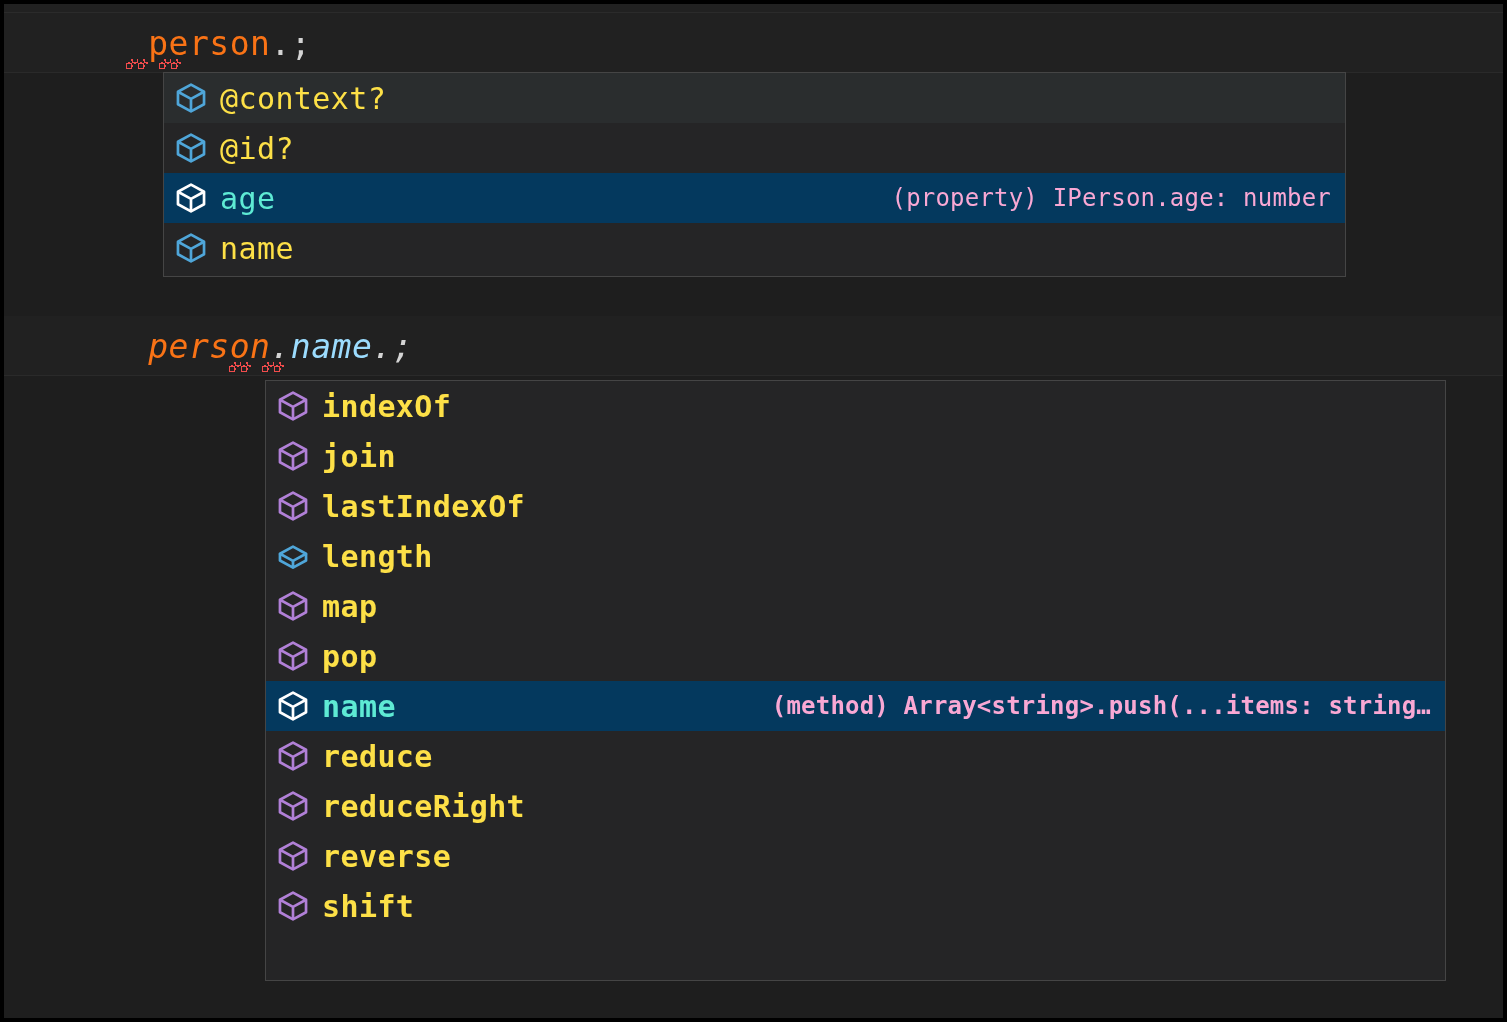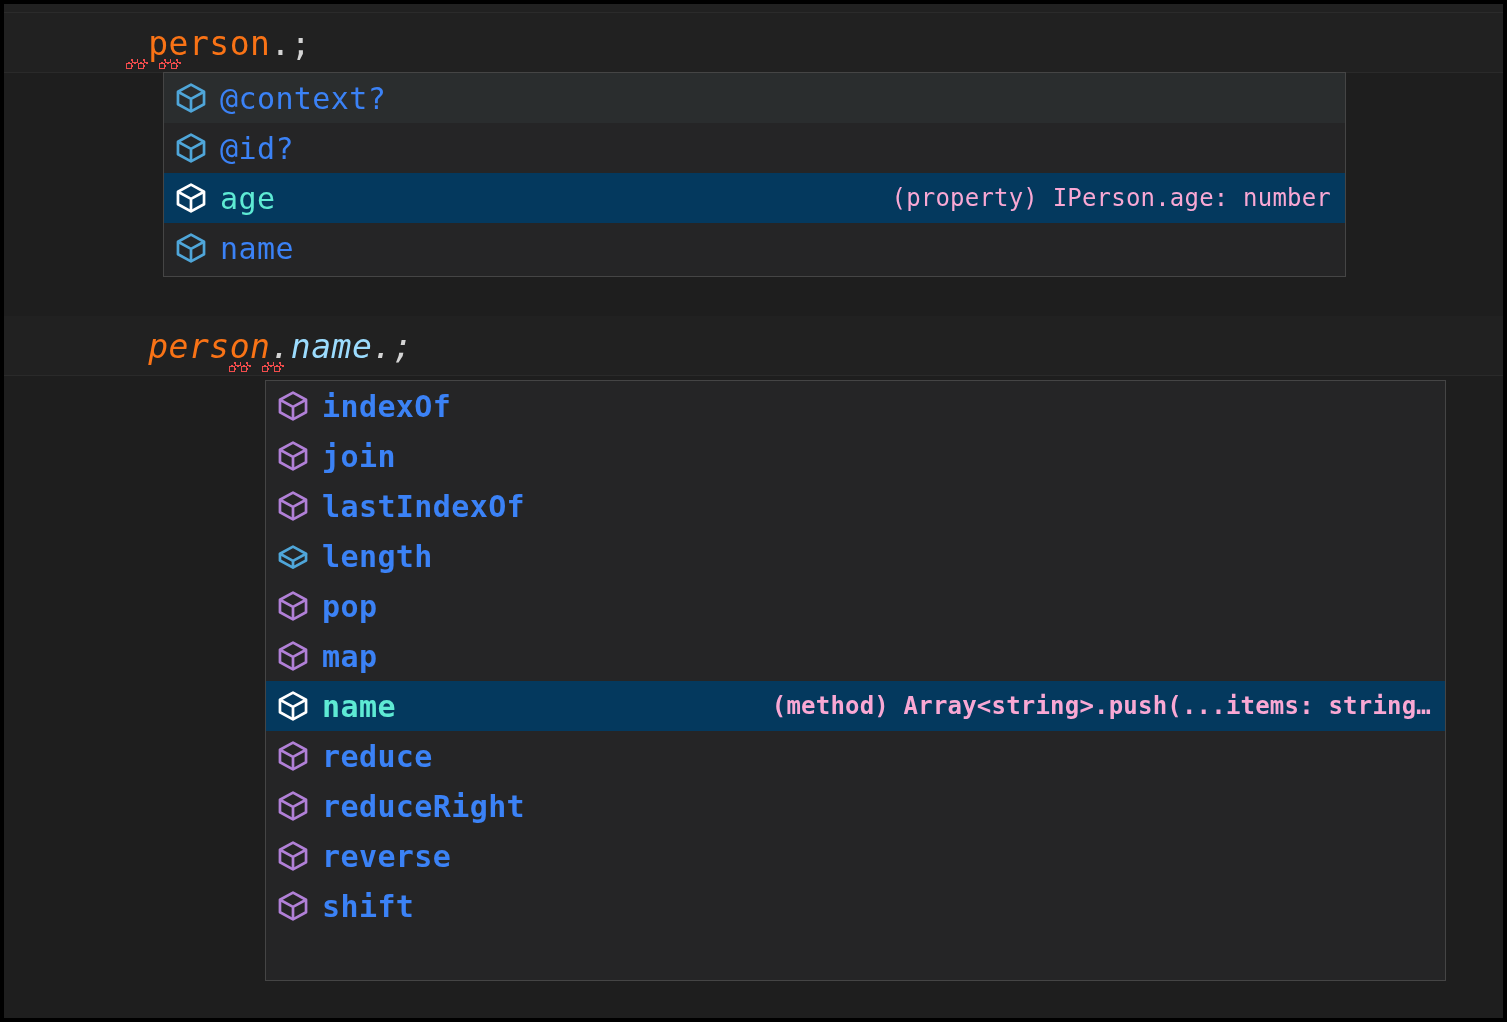--- a/index.html
+++ b/index.html
@@ -96,21 +96,21 @@
 
   .sicon {
     width: 34px;
     height: 34px;
     flex: 0 0 34px;
     margin-right: 12px;
     display: block;
   }
   .slabel {
     font-size: 30px;
-    color: #3b82f6;
+    color: #fde047;
     letter-spacing: 0.4px;
     white-space: nowrap;
   }
   .suggest-row.selected .slabel { color: #5eead4; }
 
   .sdetail {
     position: absolute;
     right: 14px;
     top: 50%;
     transform: translateY(-50%);
@@ -223,30 +223,30 @@
       </svg>
       <span class="slabel">length</span>
       <span class="sdetail"></span>
     </div>
 
     <div class="suggest-row">
       <svg class="sicon" viewBox="0 0 24 24">
         <path d="M12 2.6 L21.2 7.6 L21.2 16.4 L12 21.4 L2.8 16.4 L2.8 7.6 Z" fill="none" stroke="#b180d7" stroke-width="1.9" stroke-linejoin="round"></path>
         <path d="M2.8 7.6 L12 12.6 L21.2 7.6 M12 12.6 L12 21.4" fill="none" stroke="#b180d7" stroke-width="1.9" stroke-linejoin="round"></path>
       </svg>
+      <span class="slabel">map</span>
+      <span class="sdetail"></span>
+    </div>
+
+    <div class="suggest-row">
+      <svg class="sicon" viewBox="0 0 24 24">
+        <path d="M12 2.6 L21.2 7.6 L21.2 16.4 L12 21.4 L2.8 16.4 L2.8 7.6 Z" fill="none" stroke="#b180d7" stroke-width="1.9" stroke-linejoin="round"></path>
+        <path d="M2.8 7.6 L12 12.6 L21.2 7.6 M12 12.6 L12 21.4" fill="none" stroke="#b180d7" stroke-width="1.9" stroke-linejoin="round"></path>
+      </svg>
       <span class="slabel">pop</span>
-      <span class="sdetail"></span>
-    </div>
-
-    <div class="suggest-row">
-      <svg class="sicon" viewBox="0 0 24 24">
-        <path d="M12 2.6 L21.2 7.6 L21.2 16.4 L12 21.4 L2.8 16.4 L2.8 7.6 Z" fill="none" stroke="#b180d7" stroke-width="1.9" stroke-linejoin="round"></path>
-        <path d="M2.8 7.6 L12 12.6 L21.2 7.6 M12 12.6 L12 21.4" fill="none" stroke="#b180d7" stroke-width="1.9" stroke-linejoin="round"></path>
-      </svg>
-      <span class="slabel">map</span>
       <span class="sdetail"></span>
     </div>
 
     <div class="suggest-row selected">
       <svg class="sicon" viewBox="0 0 24 24">
         <path d="M12 2.6 L21.2 7.6 L21.2 16.4 L12 21.4 L2.8 16.4 L2.8 7.6 Z" fill="none" stroke="#ffffff" stroke-width="1.9" stroke-linejoin="round"></path>
         <path d="M2.8 7.6 L12 12.6 L21.2 7.6 M12 12.6 L12 21.4" fill="none" stroke="#ffffff" stroke-width="1.9" stroke-linejoin="round"></path>
       </svg>
       <span class="slabel">name</span>
       <span class="sdetail">(method) Array&lt;string&gt;.push(...items: string…</span>

